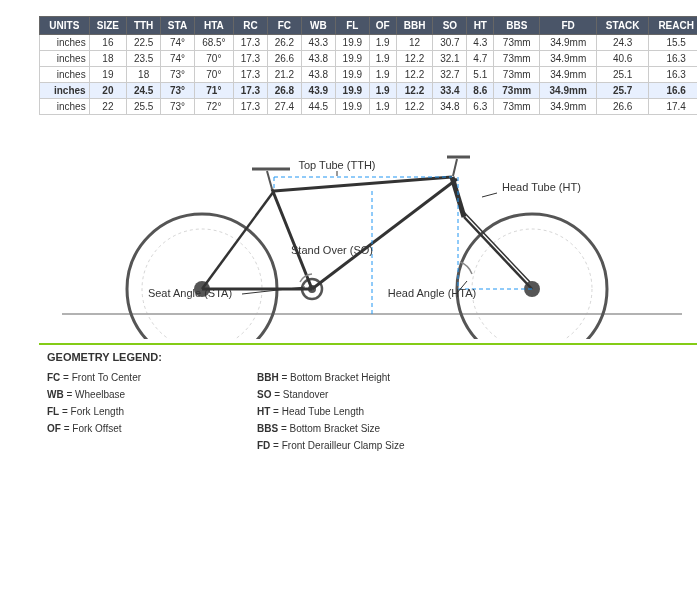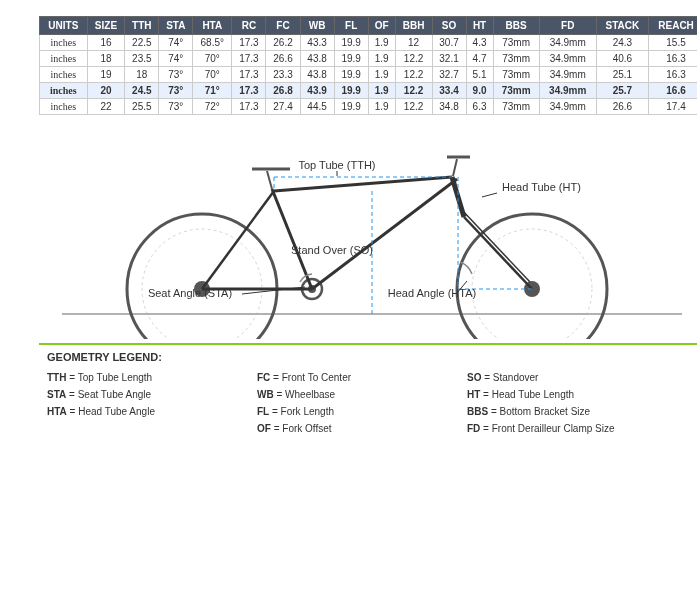--- a/index.html
+++ b/index.html
@@ -36,22 +36,21 @@
       padding: 2px 3px;
       text-align: center;
       border: 1px solid #ccc;
       background: #fff;
     }
     table.geo-table tr:nth-child(4) td {
       background: #e8f0fe;
       font-weight: bold;
     }
     table.geo-table td:first-child {
-      text-align: center;
-      font-family: Liberation Serif, serif;
+      text-align: right;
     }
 
     
     .bike-diagram {
       width: 100%;
       display: flex;
       justify-content: center;
       margin: 4px 0;
       position: relative;
     }
@@ -152,21 +151,21 @@
           <td>40.6</td>
           <td>16.3</td>
         </tr>
         <tr>
           <td>inches</td>
           <td>19</td>
           <td>18</td>
           <td>73°</td>
           <td>70°</td>
           <td>17.3</td>
-          <td>23.3</td>
+          <td>21.2</td>
           <td>43.8</td>
           <td>19.9</td>
           <td>1.9</td>
           <td>12.2</td>
           <td>32.7</td>
           <td>5.1</td>
           <td>73mm</td>
           <td>34.9mm</td>
           <td>25.1</td>
           <td>16.3</td>
@@ -177,21 +176,21 @@
           <td>24.5</td>
           <td>73°</td>
           <td>71°</td>
           <td>17.3</td>
           <td>26.8</td>
           <td>43.9</td>
           <td>19.9</td>
           <td>1.9</td>
           <td>12.2</td>
           <td>33.4</td>
-          <td>9.0</td>
+          <td>8.6</td>
           <td>73mm</td>
           <td>34.9mm</td>
           <td>25.7</td>
           <td>16.6</td>
         </tr>
         <tr>
           <td>inches</td>
           <td>22</td>
           <td>25.5</td>
           <td>73°</td>
@@ -276,32 +275,28 @@
       <line x1="200" y1="175" x2="263" y2="168" stroke="#333" stroke-width="1"></line>
 
       <text x="390" y="178" font-family="Arial" font-size="11" fill="#333" text-anchor="middle">Head Angle (HTA)</text>
       <line x1="415" y1="174" x2="425" y2="162" stroke="#333" stroke-width="1"></line>
     </svg>
   </div>
 
   <div class="legend-section">
     <div class="legend-title">GEOMETRY LEGEND:</div>
     <div class="legend-grid">
-      <div id="legend-col1">
-          <div class="legend-item"><span class="abbr">TTH</span><span> = Top Tube Length</span></div>
-          <div class="legend-item"><span class="abbr">STA</span><span> = Seat Tube Angle</span></div>
-          <div class="legend-item"><span class="abbr">HTA</span><span> = Head Tube Angle</span></div>
-        </div>
       <div id="legend-col2">
           <div class="legend-item"><span class="abbr">FC</span><span> = Front To Center</span></div>
           <div class="legend-item"><span class="abbr">WB</span><span> = Wheelbase</span></div>
           <div class="legend-item"><span class="abbr">FL</span><span> = Fork Length</span></div>
           <div class="legend-item"><span class="abbr">OF</span><span> = Fork Offset</span></div>
         </div>
       <div id="legend-col3">
+          <div class="legend-item"><span class="abbr">BBH</span><span> = Bottom Bracket Height</span></div>
           <div class="legend-item"><span class="abbr">SO</span><span> = Standover</span></div>
           <div class="legend-item"><span class="abbr">HT</span><span> = Head Tube Length</span></div>
           <div class="legend-item"><span class="abbr">BBS</span><span> = Bottom Bracket Size</span></div>
           <div class="legend-item"><span class="abbr">FD</span><span> = Front Derailleur Clamp Size</span></div>
         </div>
     </div>
   </div>
 
 </div>
 

